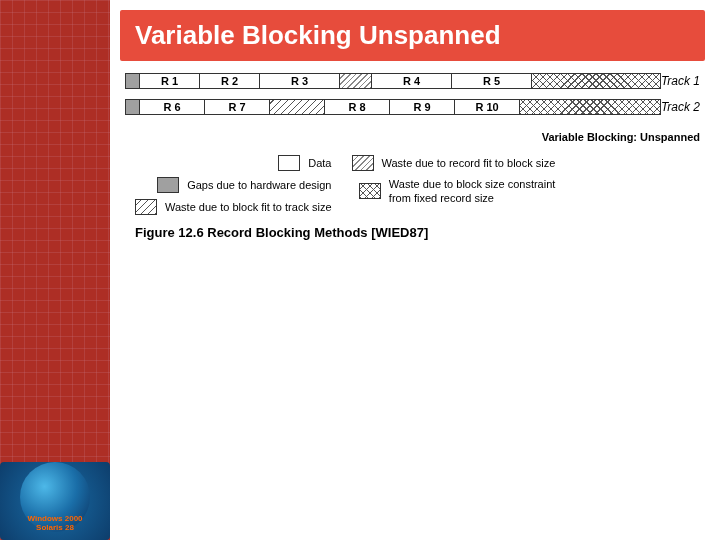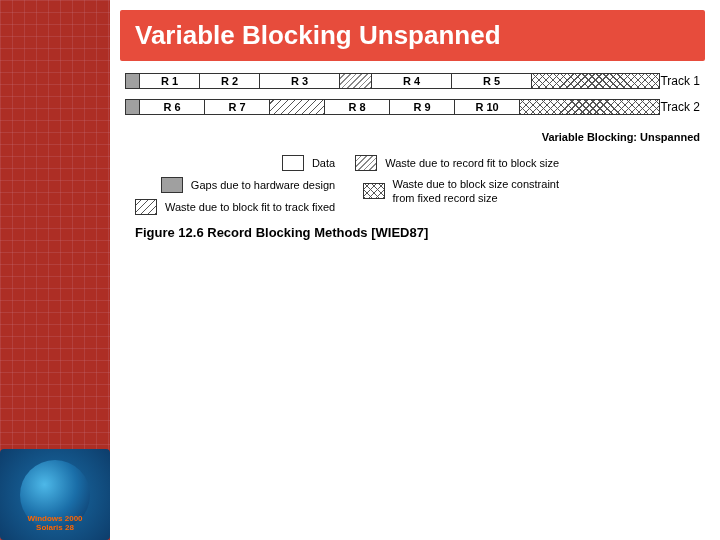--- a/index.html
+++ b/index.html
@@ -30,25 +30,24 @@
         linear-gradient(rgba(200,200,255,0.3) 1px, transparent 1px),
         linear-gradient(90deg, rgba(200,200,255,0.3) 1px, transparent 1px);
       background-size: 12px 12px;
     }
     
     .sidebar-globe {
       position: absolute;
       bottom: 0;
       left: 0;
       width: 110px;
-      height: 91px;
+      height: 78px;
       background: radial-gradient(circle at 50% 50%, #1a6ea8, #0d3d6b);
       border-radius: 4px;
       display: flex;
-      align-items: center;
       justify-content: center;
       overflow: hidden;
     }
     .globe-inner {
       width: 70px;
       height: 70px;
       border-radius: 50%;
       background: radial-gradient(circle at 35% 35%, #4db8e8, #1a6ea8, #0a2d5a);
       position: relative;
     }
@@ -102,20 +101,21 @@
       display: flex;
       align-items: stretch;
       height: 16px;
       flex: 1;
       border: 1px solid #333;
     }
     .track-label {
       font-size: 12px;
       margin-left: 0;
       white-space: nowrap;
+      font-style: italic;
     }
 
     
     .block {
       display: flex;
       align-items: center;
       justify-content: center;
       font-size: 11px;
       font-weight: bold;
       border-right: 1px solid #333;
@@ -321,21 +321,21 @@
         <div class="legend-item">
           <div class="legend-box legend-box-data"></div>
           <span class="legend-text">Data</span>
         </div>
         <div class="legend-item">
           <div class="legend-box legend-box-gap"></div>
           <span class="legend-text">Gaps due to hardware design</span>
         </div>
         <div class="legend-item">
           <div class="legend-box legend-box-waste-track"></div>
-          <span class="legend-text">Waste due to block fit to track fixed</span>
+          <span class="legend-text">Waste due to block fit to track size</span>
         </div>
       </div>
 
       <div class="legend-col">
         <div class="legend-item">
           <div class="legend-box legend-box-waste-record"></div>
           <span class="legend-text">Waste due to record fit to block size</span>
         </div>
         <div class="legend-item">
           <div class="legend-box legend-box-waste-block"></div>

